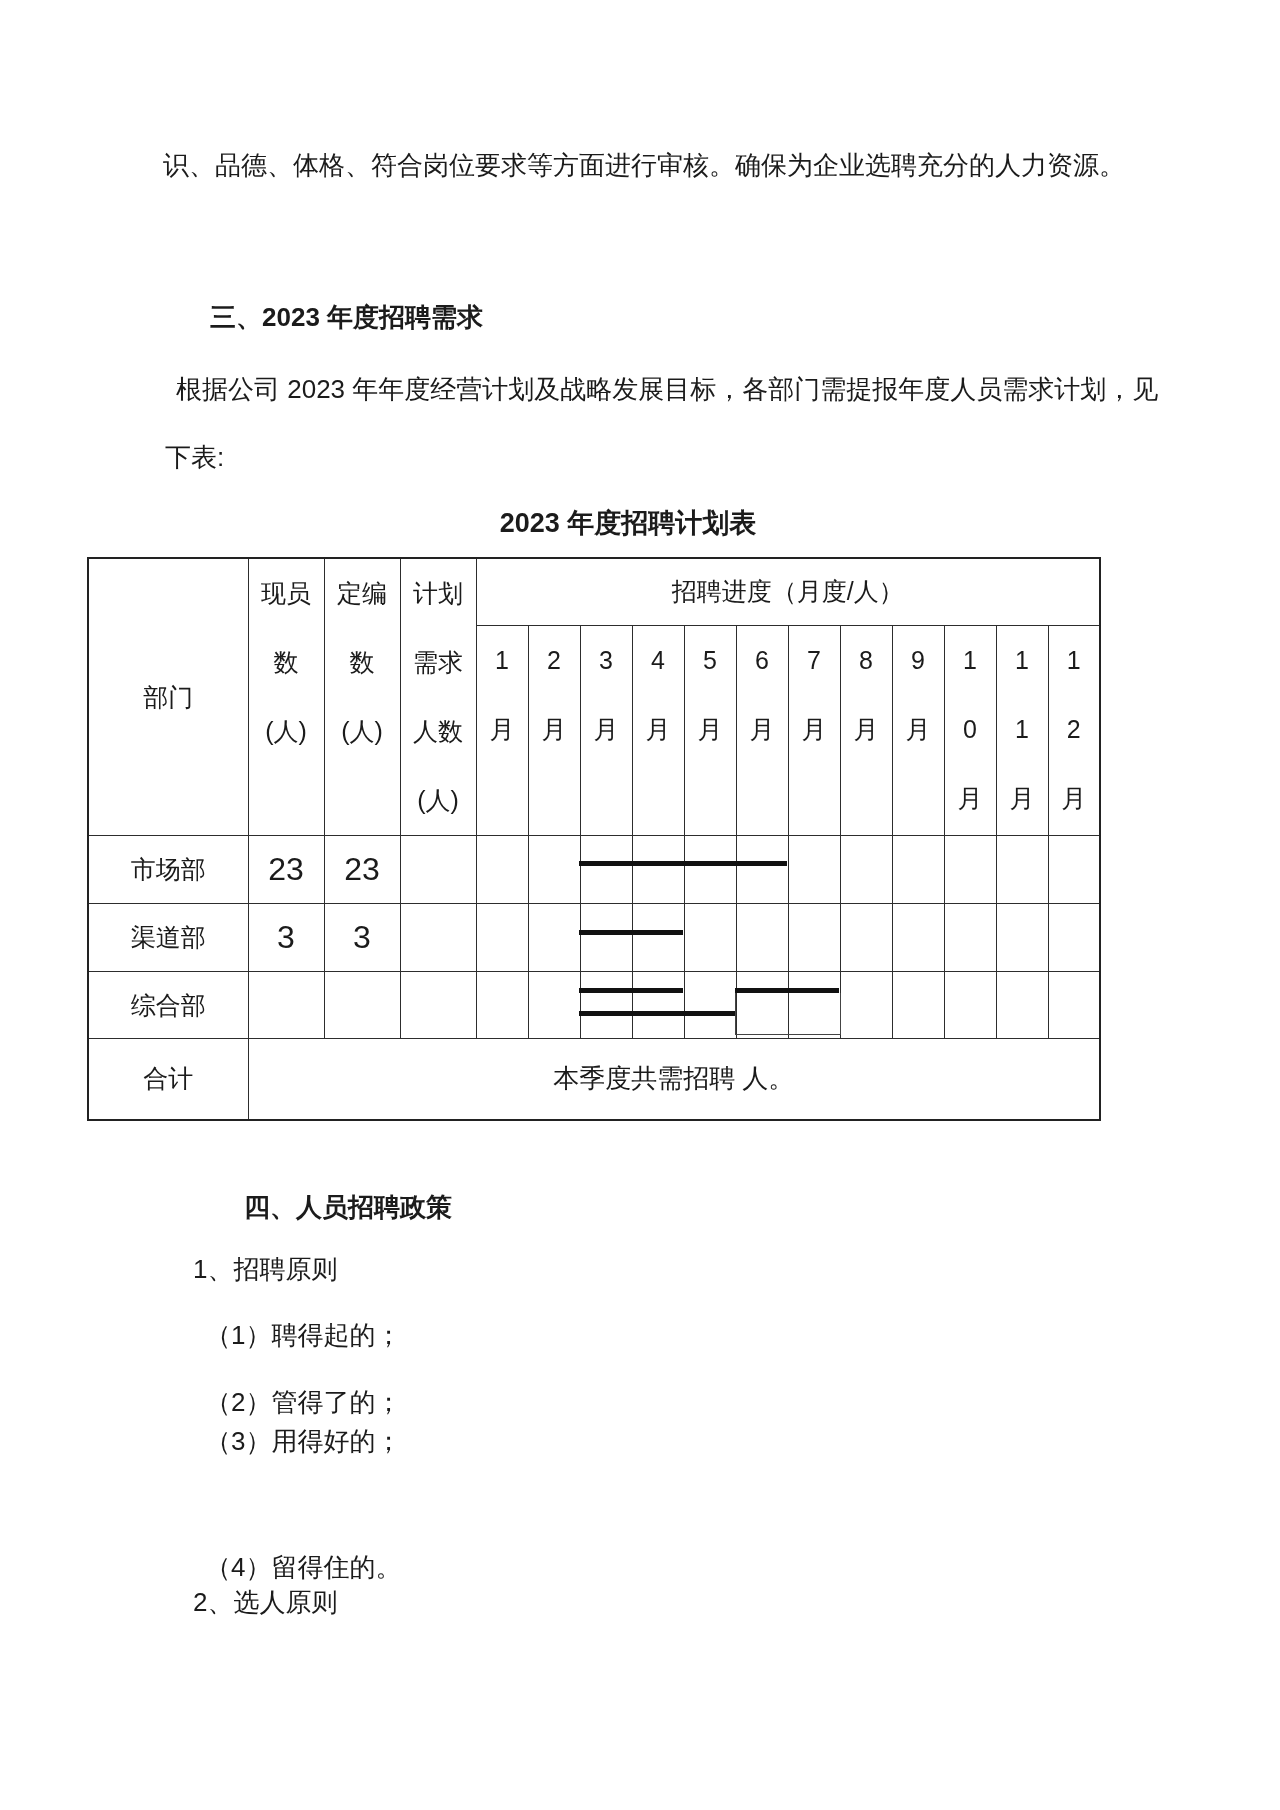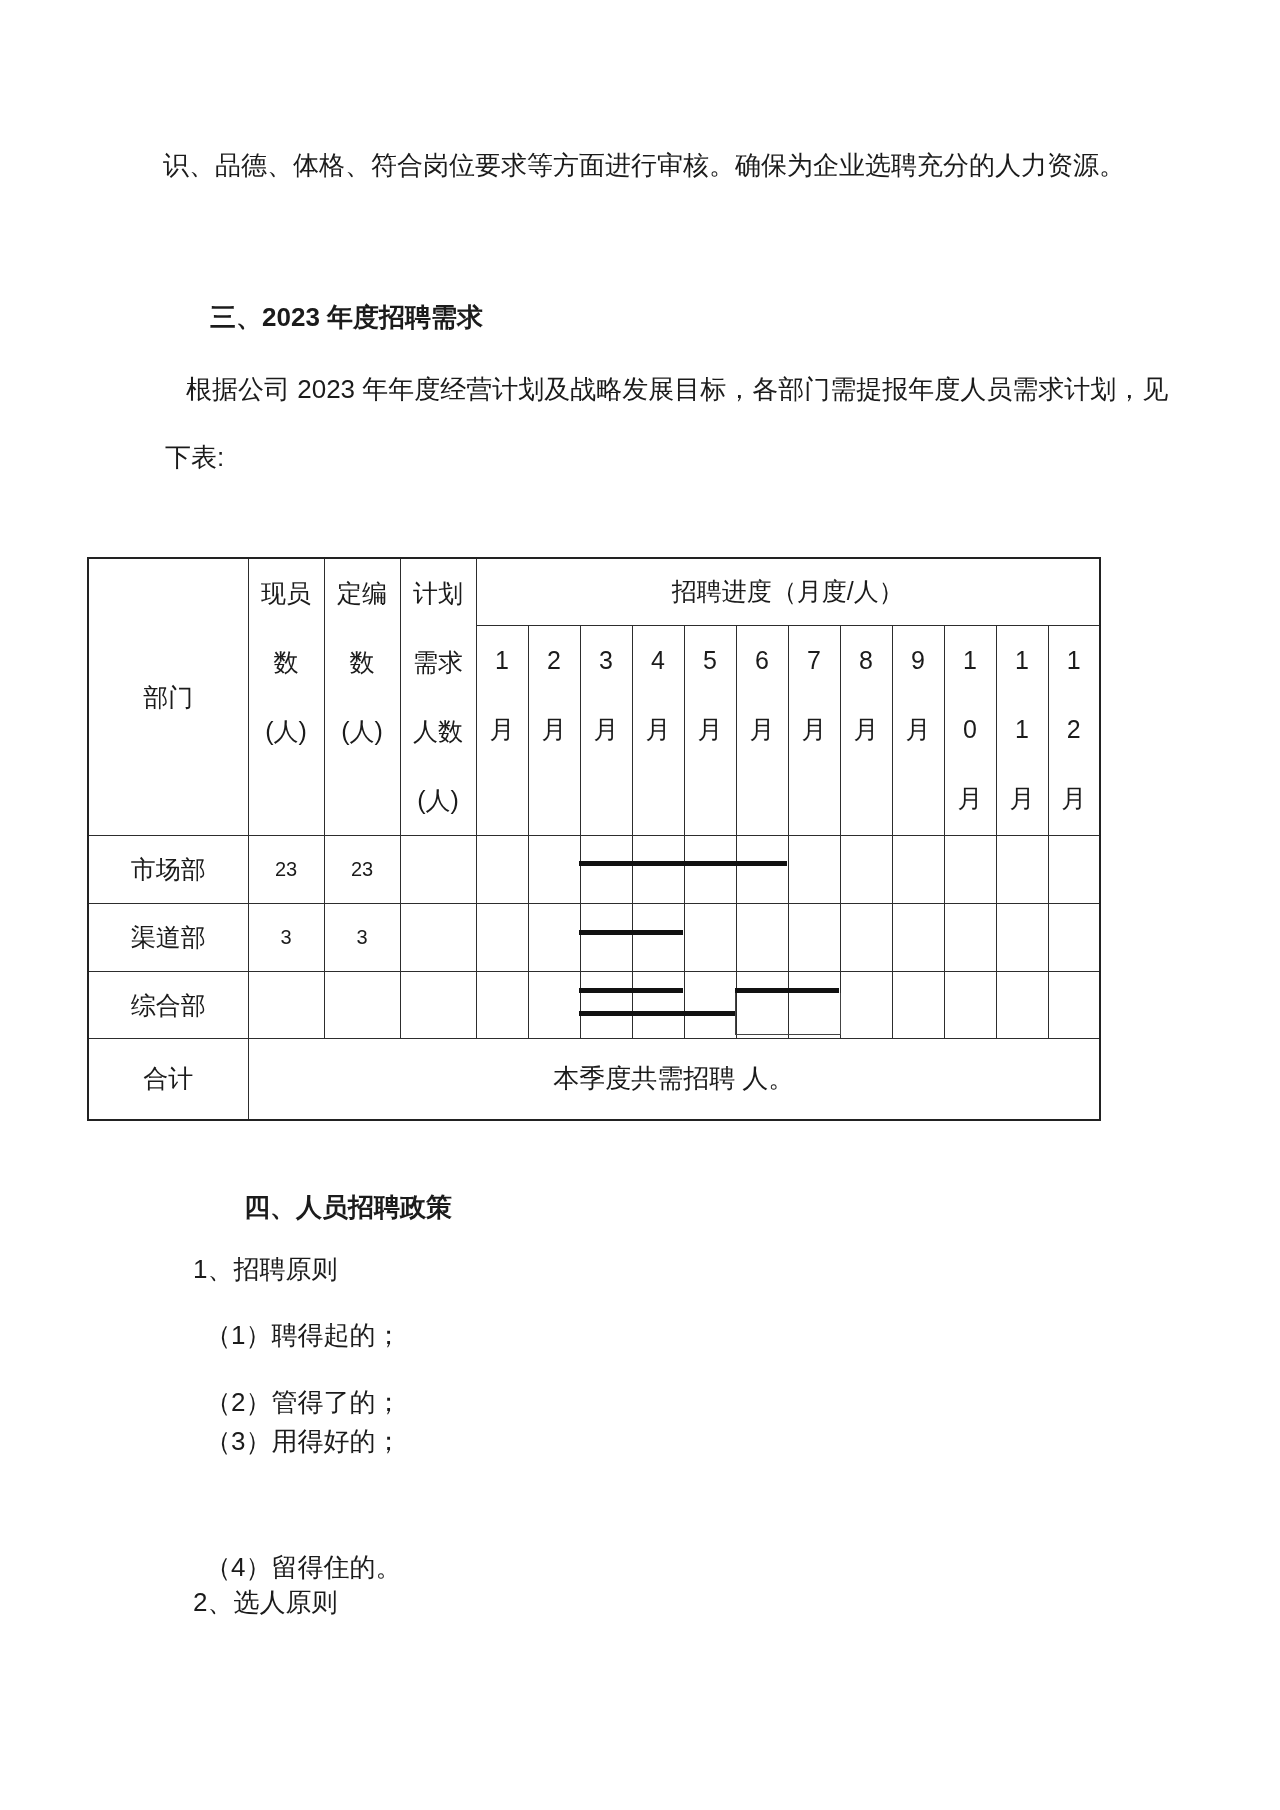--- a/index.html
+++ b/index.html
@@ -18,42 +18,43 @@
   table.plan th,table.plan td{
     border:1.5px solid #2d2d2d;padding:0;margin:0;
     font-weight:400;text-align:center;overflow:hidden;
   }
   table.plan{border:2.5px solid #222;}
   th.hdr-stack{vertical-align:top;font-size:25px;font-weight:700;line-height:69px;}
   th.hdr-dept{vertical-align:middle;font-size:25px;font-weight:700;}
   th.hdr-group{vertical-align:middle;font-size:25px;font-weight:700;height:65px;}
   th.month-cell{vertical-align:top;font-size:25px;font-weight:700;line-height:69px;}
   td.dept-cell{font-size:25px;font-weight:700;vertical-align:middle;}
-  td.num-cell{font-size:20px;vertical-align:middle;}
+  td.num-cell{font-size:32px;vertical-align:middle;}
   td.month-empty{}
   td.total-label{font-size:25px;font-weight:700;vertical-align:middle;}
   td.total-text{font-size:26px;vertical-align:middle;}
   .stack-line{height:69px;line-height:69px;text-align:center;}
   
   .bar{position:absolute;background:#111;height:5px;}
   .thin-box{position:absolute;border-left:1px solid #444;border-right:1px solid #444;border-bottom:1px solid #444;}
 </style>
 </head>
 <body>
 
 <div class="page">
 
   <div class="abs body-text" style="left:163px;top:148px;">识、品德、体格、符合岗位要求等方面进行审核。确保为企业选聘充分的人力资源。</div>
 
   <div class="abs body-text bold" style="left:166px;top:300px;">三、2023 年度招聘需求</div>
 
-  <div class="abs body-text" style="left:186px;top:372px;">根据公司 2023 年年度经营计划及战略发展目标，各部门需提报年度人员需求计划，见</div>
+  <div class="abs body-text" style="left:176px;top:372px;">根据公司 2023 年年度经营计划及战略发展目标，各部门需提报年度人员需求计划，见</div>
 
   <div class="abs body-text" style="left:165px;top:440px;">下表:</div>
 
+  <div class="abs title-center" style="top:505px;">2023 年度招聘计划表</div>
 
   <div class="tbl-wrap">
     <table class="plan">
       <colgroup>
         <col style="width:160px;">
         <col style="width:76px;">
           <col style="width:76px;">
           <col style="width:76px;">
         <col span="12" style="width:52px;">
       </colgroup>

